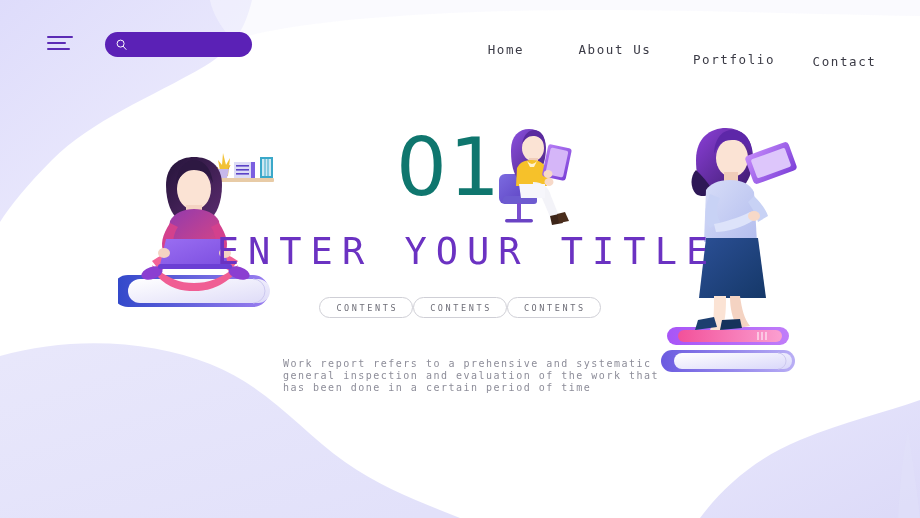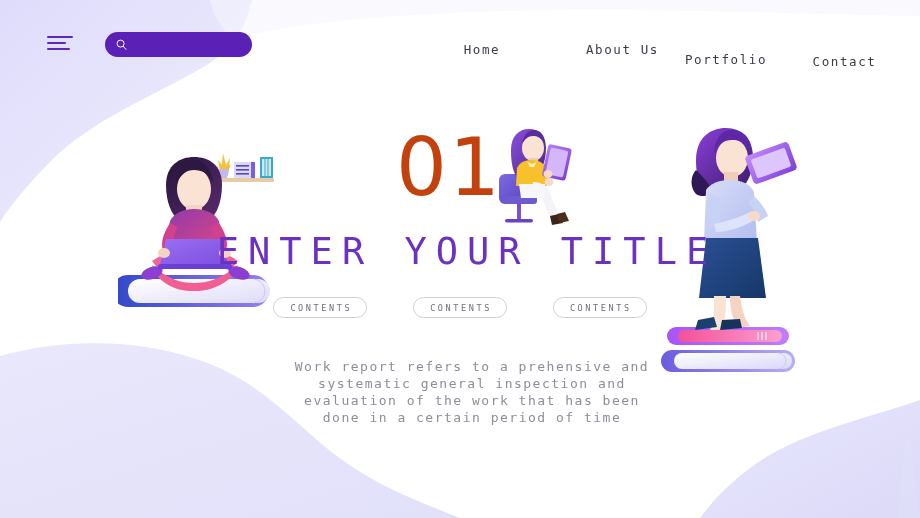--- a/index.html
+++ b/index.html
@@ -27,53 +27,53 @@
 
   .search-bar { position:absolute; left:105px; top:32px; width:147px; height:25px;
                 background:#5b21b6; border-radius:13px; display:flex; align-items:center;
                 padding-left:10px; cursor:text; }
   .search-bar svg { display:block; }
   .search-input { flex:1; border:0; outline:0; background:transparent; color:#fff;
                   font-family:"DejaVu Sans Mono", monospace; font-size:10px;
                   padding:0 10px 0 5px; height:100%; }
   .search-input::placeholder { color:#c9b6ee; }
 
-  .nav { position:absolute; right:24px; top:30px; display:flex; align-items:center; gap:12px; }
+  .nav { position:absolute; right:24px; top:30px; display:flex; align-items:center; gap:4px; }
   .nav a { color:#3b3b46; text-decoration:none; font-size:12.5px; letter-spacing:1.6px;
            font-family:"DejaVu Sans Mono", monospace; white-space:nowrap; }
   .nav-item { display:flex; justify-content:center; }
   .nav-item.i0 { width:90px; }
-  .nav-item.i1 { width:120px;justify-content:flex-end; }
+  .nav-item.i1 { width:120px; }
   .nav-item.i2 { width:110px;margin-top:19px; }
   .nav-item.i3 { width:103px;margin-top:24px; }
 
   
   .content { position:absolute; left:0; top:0; width:920px; height:518px; z-index:15;
              pointer-events:none; }
   .content > * { pointer-events:auto; }
 
   .bignum { position:absolute; left:396px; top:128px; font-size:80px; line-height:1;
-            color:#c2410c; font-family:"DejaVu Sans", sans-serif; font-weight:400;
+            color:#0f766e; font-family:"DejaVu Sans", sans-serif; font-weight:400;
             letter-spacing:2px; }
 
   .title { position:absolute; left:0; top:233px; width:920px; text-align:center;
            font-size:37px; line-height:1; color:#6b32c2; letter-spacing:9px;
            font-family:"DejaVu Sans Mono", monospace; font-weight:400;
            padding-left:14px; }
 
   .pills { position:absolute; left:0; top:297px; width:920px;
-           display:flex; justify-content:center; align-items:center; gap:46px; }
+           display:flex; justify-content:center; align-items:center; }
   .pill { border:1px solid #cfcfd6; border-radius:11px; height:21px;
           display:flex; align-items:center; justify-content:center;
           font-size:8.5px; letter-spacing:2.6px; color:#6e6e78;
           font-family:"DejaVu Sans Mono", monospace; background:transparent; cursor:pointer;
           padding:0 14px 0 16px; white-space:nowrap; }
 
-  .blurb { position:absolute; left:283px; top:358px; width:378px; text-align:center;
-           font-size:13px; line-height:17px; color:#8d8d99; letter-spacing:1.5px;
+  .blurb { position:absolute; left:283px; top:358px; width:378px; 
+           font-size:10px; line-height:12px; color:#8d8d99; letter-spacing:1.5px;
            font-family:"DejaVu Sans Mono", monospace; }
 
   
   .illus { position:absolute; z-index:12; }
   .illus-left   { left:118px; top:143px; }
   .illus-center { left:489px; top:124px; }
   .illus-right  { left:658px; top:122px; }
 </style>
 </head>
 <body>

